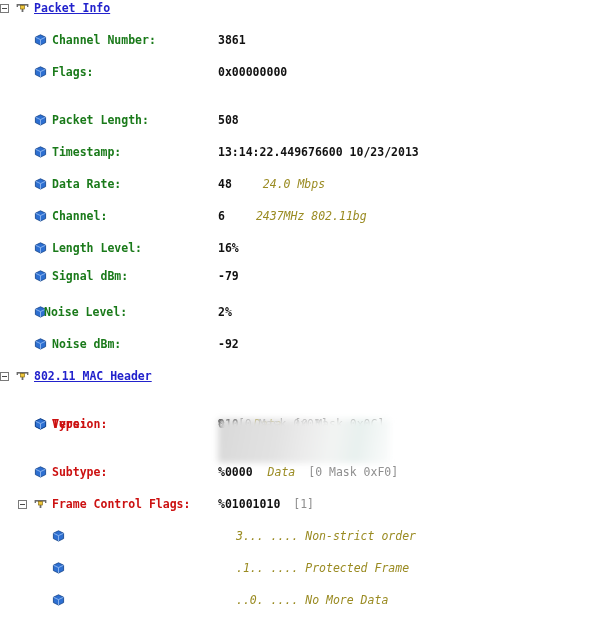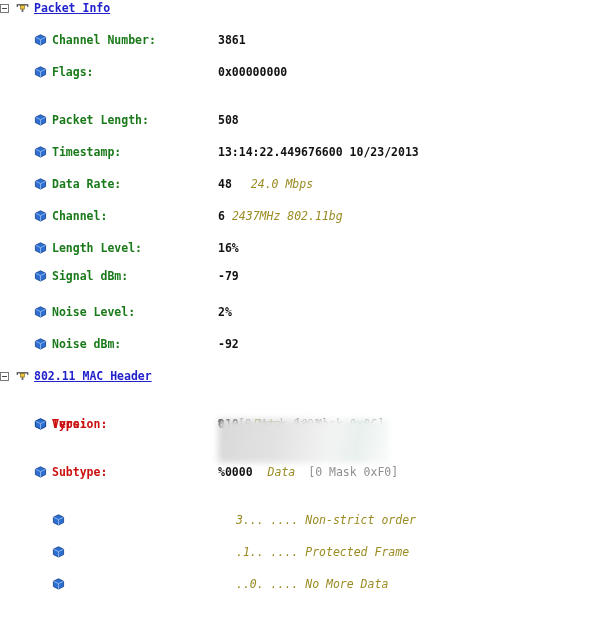--- a/index.html
+++ b/index.html
@@ -169,36 +169,36 @@
     <span class="ico" style="left:34px">
       <svg width="13" height="12" viewBox="0 0 13 12">
           <path d="M6.5 0.8 L11.6 3.2 L11.6 8.6 L6.5 11.1 L1.4 8.6 L1.4 3.2 Z" fill="#2d6fd1" stroke="#0d3d86" stroke-width="0.8"></path>
           <path d="M1.4 3.2 L6.5 5.6 L11.6 3.2" fill="none" stroke="#9fc3f2" stroke-width="0.8"></path>
           <path d="M6.5 5.6 L6.5 11.1" fill="none" stroke="#9fc3f2" stroke-width="0.8"></path>
         </svg>
     </span>
     <span class="label g-green" style="left:52px">Data Rate:</span>
     <span class="value">
       <span class="v-black">48</span>
-      <span class="v-desc" style="margin-left:12px">24.0 Mbps</span>
+      <span class="v-desc" style="margin-left:24px">24.0 Mbps</span>
     </span>
   </div>
 
   <div class="row" style="top:112px">
     <span class="ico" style="left:34px">
       <svg width="13" height="12" viewBox="0 0 13 12">
           <path d="M6.5 0.8 L11.6 3.2 L11.6 8.6 L6.5 11.1 L1.4 8.6 L1.4 3.2 Z" fill="#2d6fd1" stroke="#0d3d86" stroke-width="0.8"></path>
           <path d="M1.4 3.2 L6.5 5.6 L11.6 3.2" fill="none" stroke="#9fc3f2" stroke-width="0.8"></path>
           <path d="M6.5 5.6 L6.5 11.1" fill="none" stroke="#9fc3f2" stroke-width="0.8"></path>
         </svg>
     </span>
     <span class="label g-green" style="left:52px">Channel:</span>
     <span class="value">
       <span class="v-black">6</span>
-      <span class="v-desc" style="margin-left:0">2437MHz   802.11bg</span>
+      <span class="v-desc" style="margin-left:24px">2437MHz   802.11bg</span>
     </span>
   </div>
 
   <div class="row" style="top:128px">
     <span class="ico" style="left:34px">
       <svg width="13" height="12" viewBox="0 0 13 12">
           <path d="M6.5 0.8 L11.6 3.2 L11.6 8.6 L6.5 11.1 L1.4 8.6 L1.4 3.2 Z" fill="#2d6fd1" stroke="#0d3d86" stroke-width="0.8"></path>
           <path d="M1.4 3.2 L6.5 5.6 L11.6 3.2" fill="none" stroke="#9fc3f2" stroke-width="0.8"></path>
           <path d="M6.5 5.6 L6.5 11.1" fill="none" stroke="#9fc3f2" stroke-width="0.8"></path>
         </svg>
@@ -220,21 +220,21 @@
   </div>
 
   <div class="row" style="top:160px">
     <span class="ico" style="left:34px">
       <svg width="13" height="12" viewBox="0 0 13 12">
           <path d="M6.5 0.8 L11.6 3.2 L11.6 8.6 L6.5 11.1 L1.4 8.6 L1.4 3.2 Z" fill="#2d6fd1" stroke="#0d3d86" stroke-width="0.8"></path>
           <path d="M1.4 3.2 L6.5 5.6 L11.6 3.2" fill="none" stroke="#9fc3f2" stroke-width="0.8"></path>
           <path d="M6.5 5.6 L6.5 11.1" fill="none" stroke="#9fc3f2" stroke-width="0.8"></path>
         </svg>
     </span>
-    <span class="label g-green" style="left:52px">Noise Level:</span>
+    <span class="label g-green" style="left:44px">Noise Level:</span>
     <span class="value"><span class="v-black">2%</span></span>
   </div>
 
   <div class="row" style="top:176px">
     <span class="ico" style="left:34px">
       <svg width="13" height="12" viewBox="0 0 13 12">
           <path d="M6.5 0.8 L11.6 3.2 L11.6 8.6 L6.5 11.1 L1.4 8.6 L1.4 3.2 Z" fill="#2d6fd1" stroke="#0d3d86" stroke-width="0.8"></path>
           <path d="M1.4 3.2 L6.5 5.6 L11.6 3.2" fill="none" stroke="#9fc3f2" stroke-width="0.8"></path>
           <path d="M6.5 5.6 L6.5 11.1" fill="none" stroke="#9fc3f2" stroke-width="0.8"></path>
         </svg>
@@ -297,20 +297,37 @@
         </svg>
     </span>
     <span class="label g-red" style="left:52px">Subtype:</span>
     <span class="value">
       <span class="v-black">%0000</span>
       <span class="v-desc" style="margin-left:8px">Data</span>
       <span class="v-off" style="margin-left:6px">[0 Mask 0xF0]</span>
     </span>
   </div>
 
+  <div class="row" style="top:256px">
+    <span class="expander" style="left:18px"></span>
+    <span class="ico" style="left:34px">
+      <svg width="13" height="12" viewBox="0 0 13 12">
+          <rect x="1" y="2" width="11" height="1.6" fill="#6b6b6b"></rect>
+          <rect x="5.6" y="3" width="1.8" height="7" fill="#6b6b6b"></rect>
+          <rect x="4.6" y="3.6" width="3.8" height="3.4" fill="#f0c83c" stroke="#8a6d13" stroke-width="0.7"></rect>
+          <rect x="0.6" y="2" width="1.4" height="3" fill="#6b6b6b"></rect>
+          <rect x="11" y="2" width="1.4" height="3" fill="#6b6b6b"></rect>
+        </svg>
+    </span>
+    <span class="label g-red" style="left:52px">Frame Control Flags:</span>
+    <span class="value">
+      <span class="v-black">%01001010</span>
+      <span class="v-off" style="margin-left:6px">[1]</span>
+    </span>
+  </div>
 
   <div class="row" style="top:272px">
     <span class="ico" style="left:52px">
       <svg width="13" height="12" viewBox="0 0 13 12">
           <path d="M6.5 0.8 L11.6 3.2 L11.6 8.6 L6.5 11.1 L1.4 8.6 L1.4 3.2 Z" fill="#2d6fd1" stroke="#0d3d86" stroke-width="0.8"></path>
           <path d="M1.4 3.2 L6.5 5.6 L11.6 3.2" fill="none" stroke="#9fc3f2" stroke-width="0.8"></path>
           <path d="M6.5 5.6 L6.5 11.1" fill="none" stroke="#9fc3f2" stroke-width="0.8"></path>
         </svg>
     </span>
     <span class="value v-bits" style="left:236px">3... ....  Non-strict order</span>

